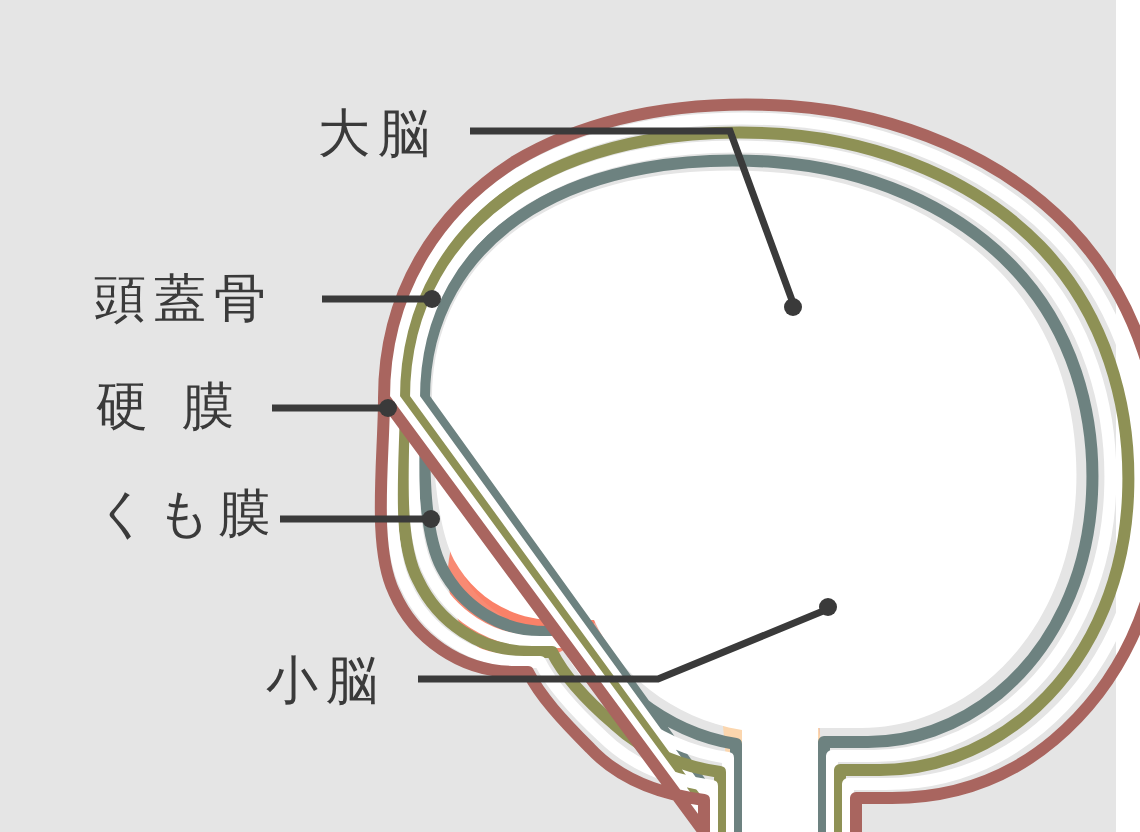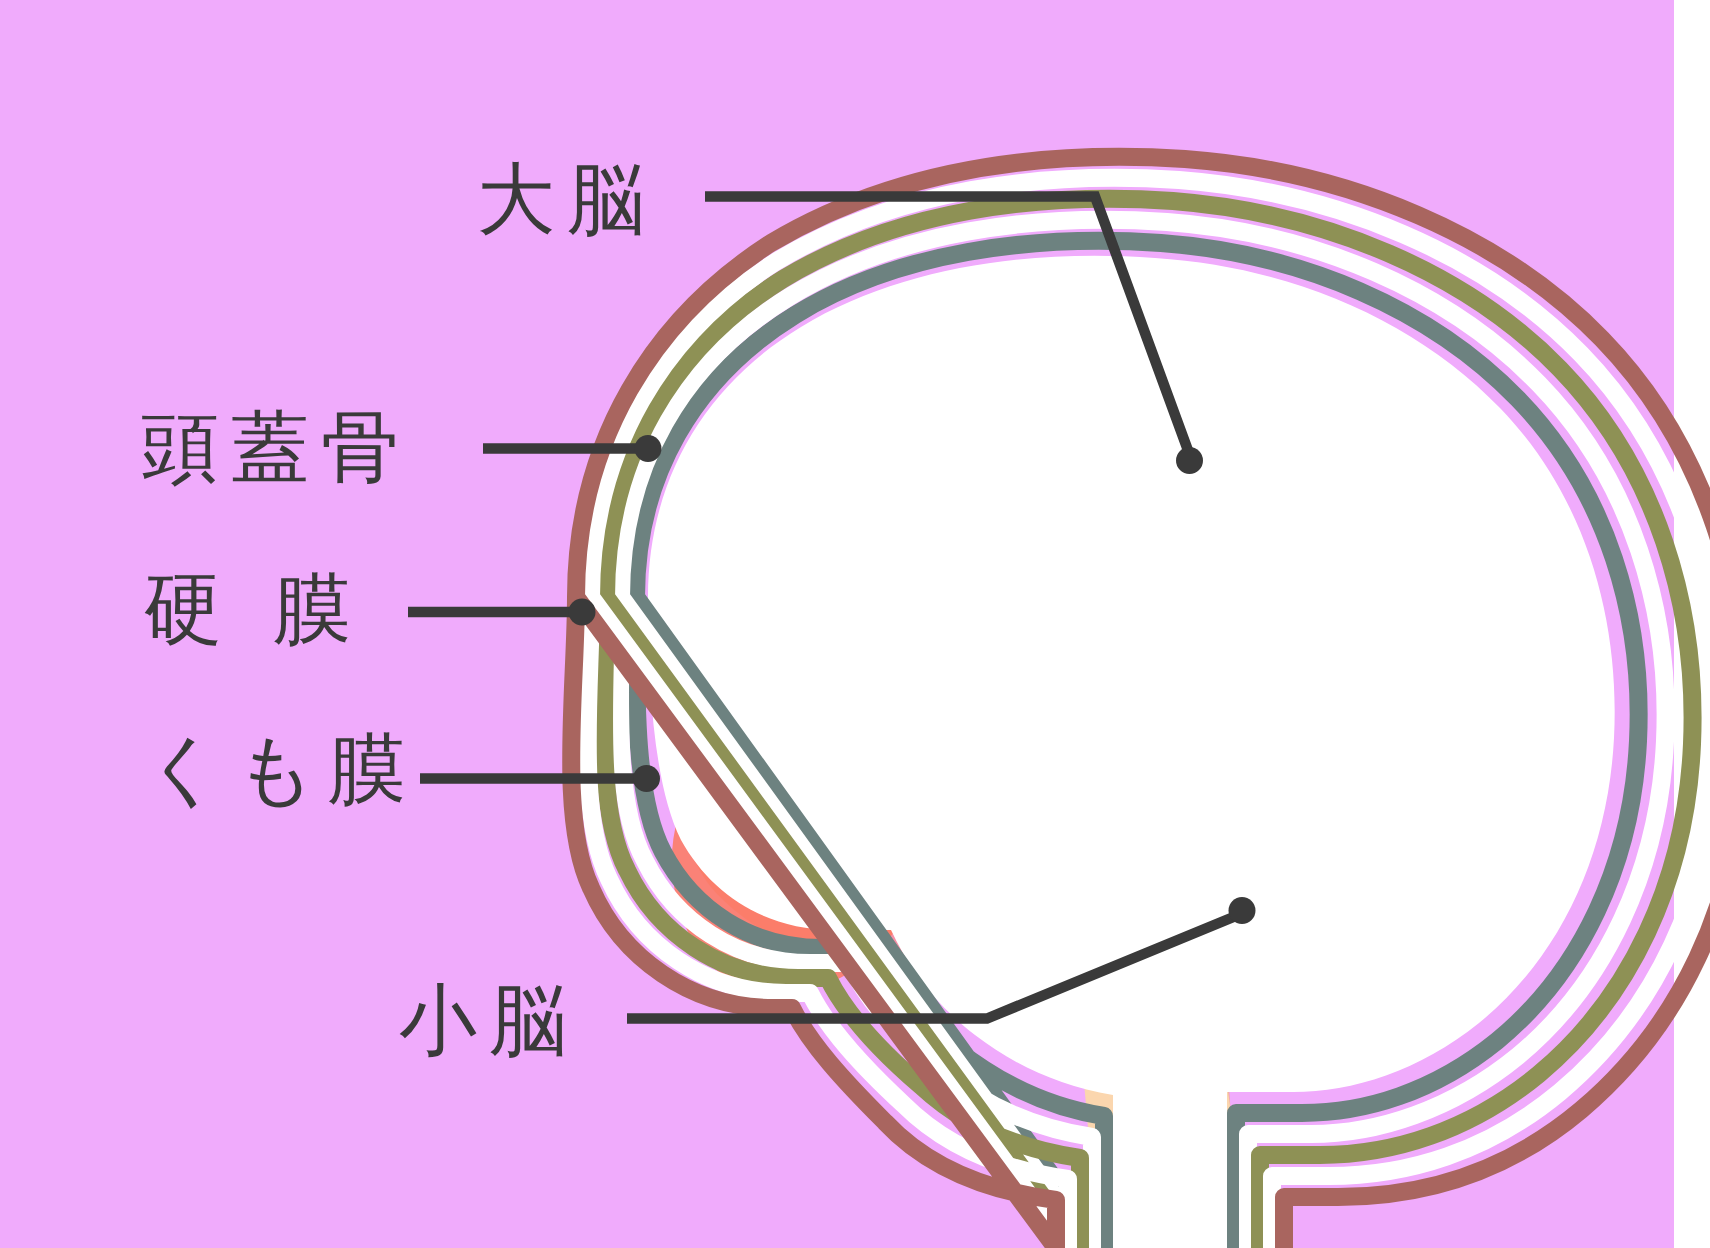--- a/index.html
+++ b/index.html
@@ -6,21 +6,21 @@
   * { margin:0; padding:0; box-sizing:border-box; }
   html, body {
     width:1140px; height:832px;
     background:#ffffff;
     font-family:"Liberation Sans","DejaVu Sans",sans-serif;
     overflow:hidden;
   }
   #diagram-root {
     position:relative;
     width:1116px; height:832px;
-    background:#f0abfc;
+    background:#e5e5e5;
   }
   #brain-svg { display:block; width:1140px; height:832px; }
 
   .label-text {
     font-family:"Liberation Sans","DejaVu Sans",sans-serif;
     font-size:52px;
     font-weight:400;
     fill:#3a3a3a;
     letter-spacing:8px;
     dominant-baseline:middle;

